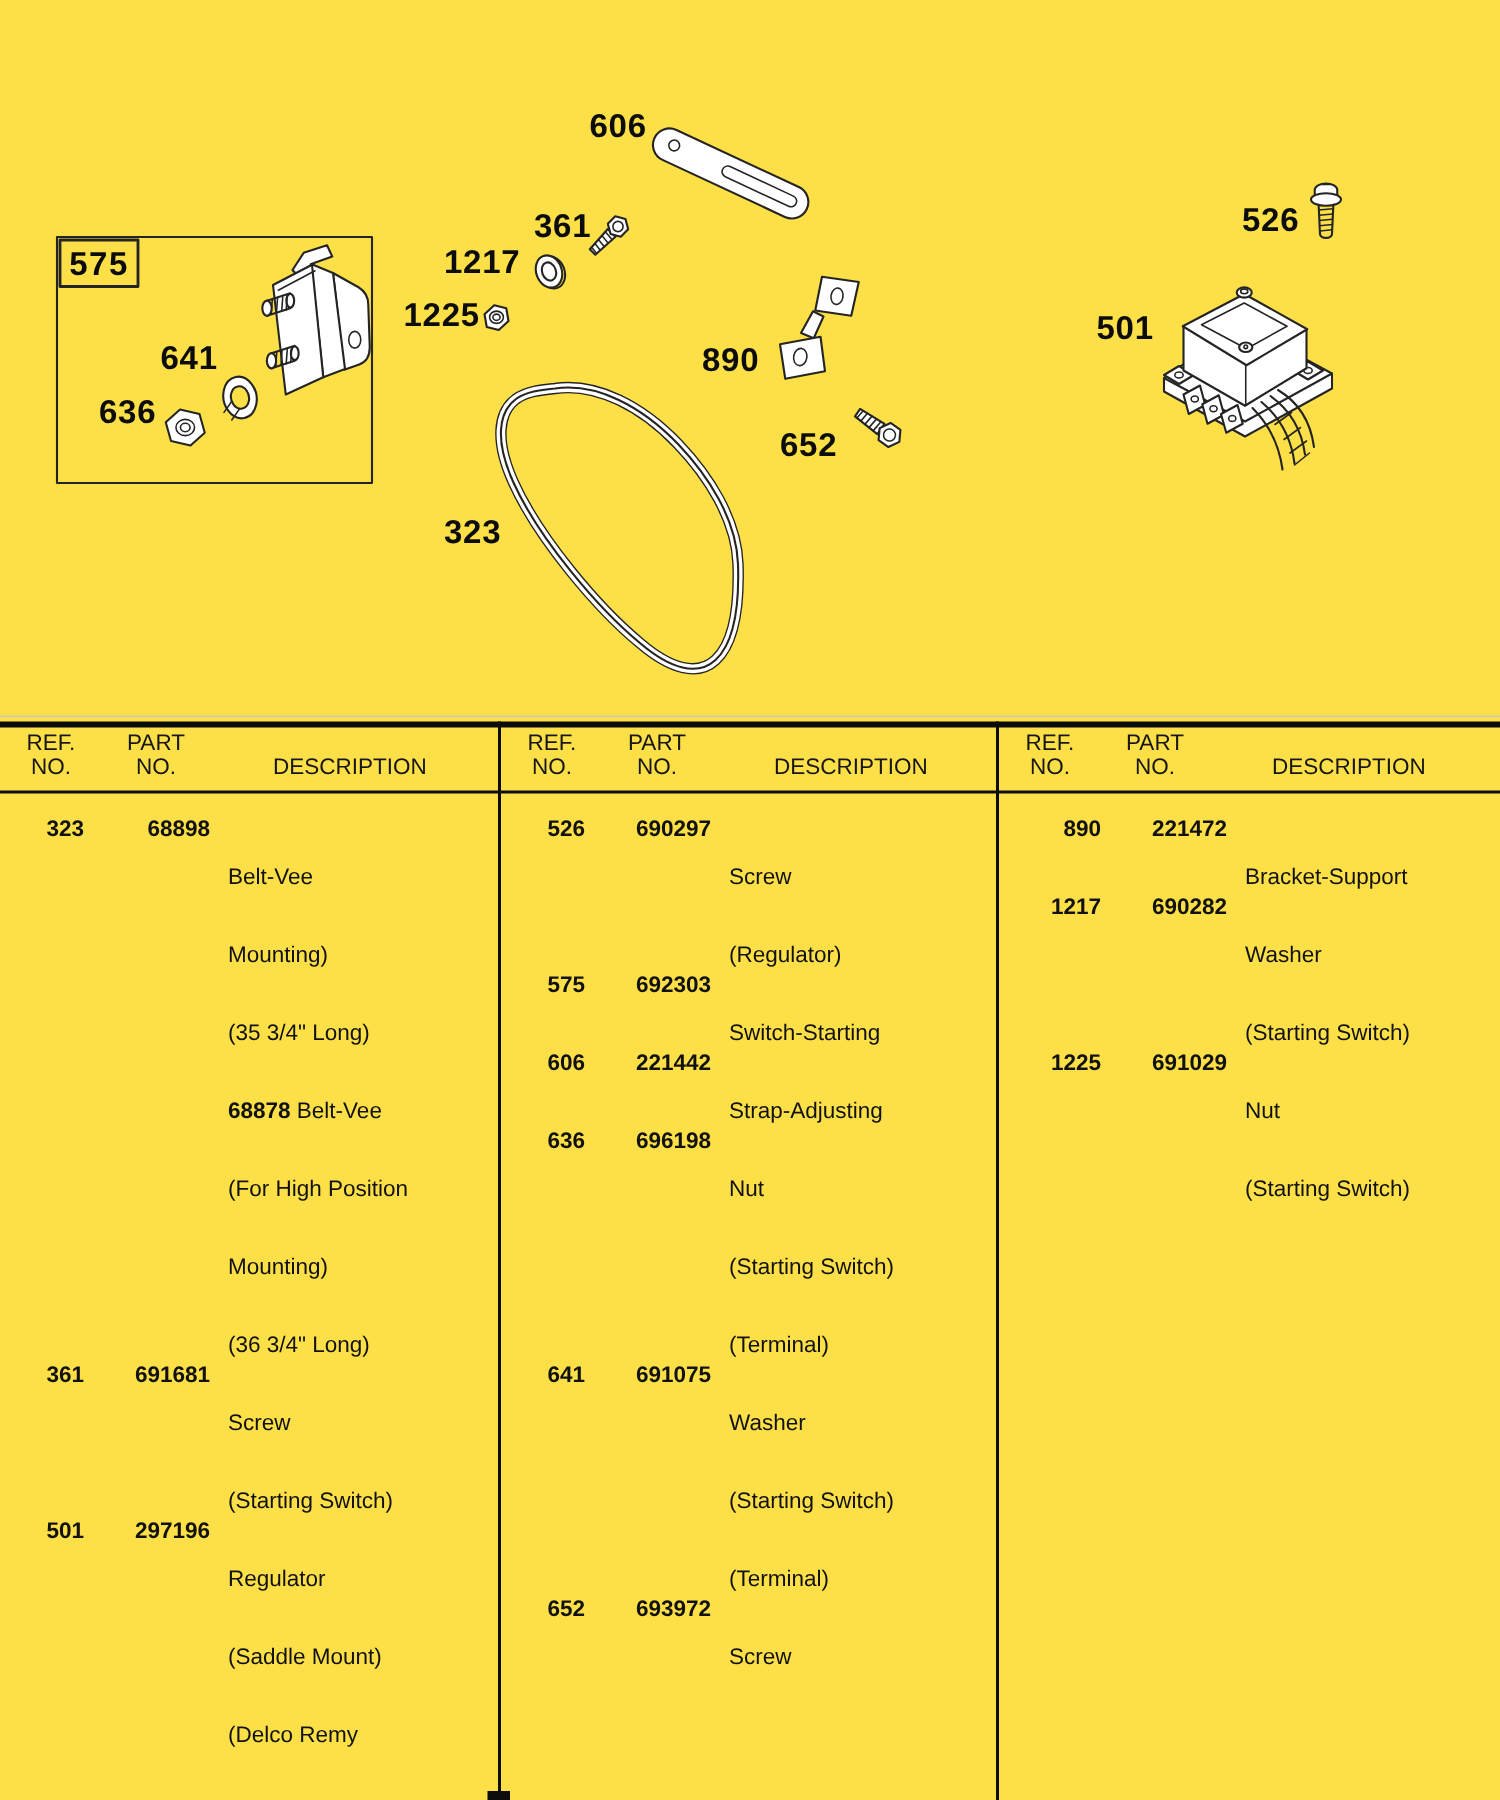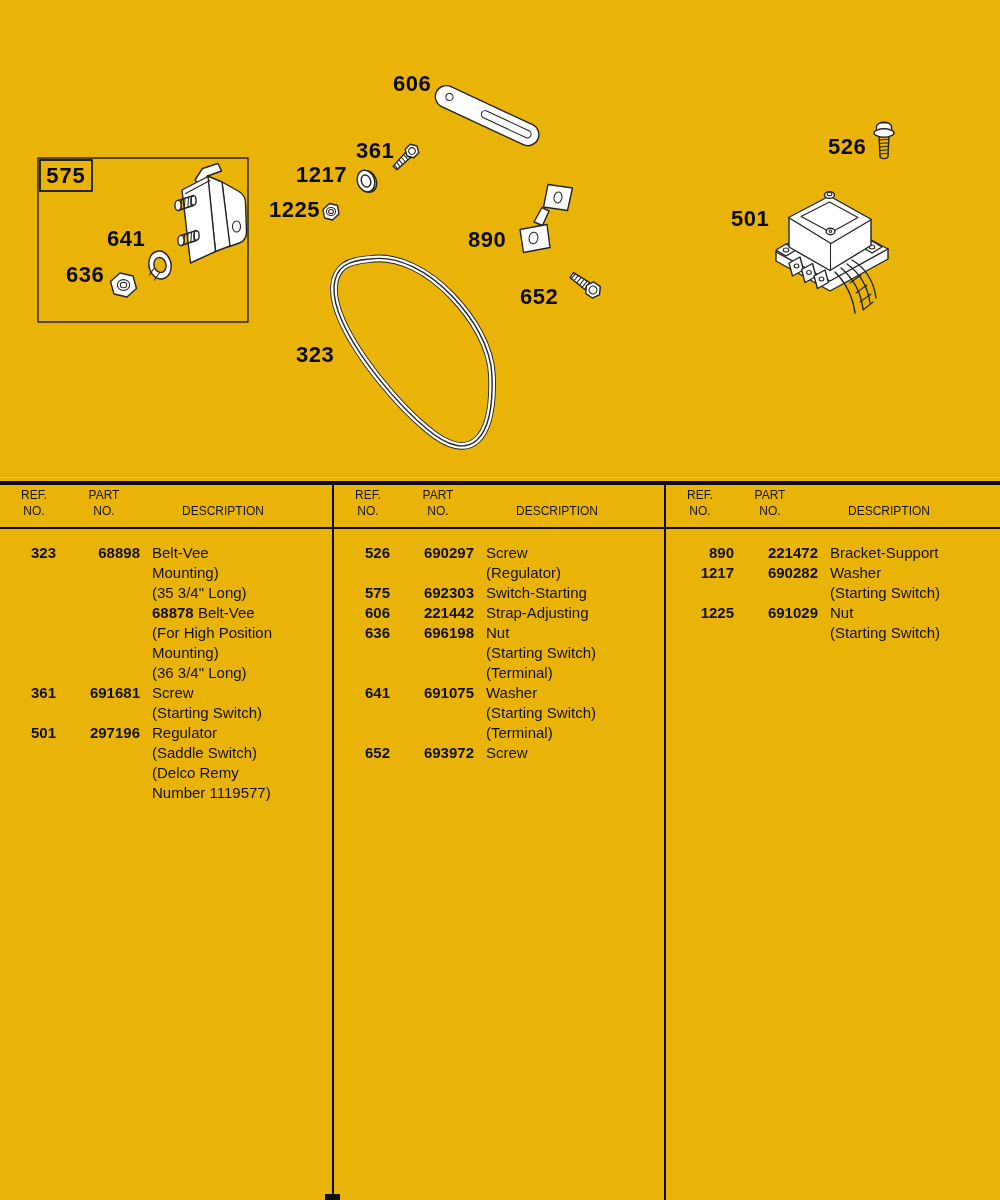--- a/index.html
+++ b/index.html
@@ -1,16 +1,16 @@
 <!DOCTYPE html>
 <html><head>
 <meta charset="utf-8">
 <style>
   html,body{margin:0;padding:0;background:#e8e8e8;}
-  .page{position:relative;width:1000px;height:1200px;background:#eab308;overflow:hidden;
+  .page{position:relative;width:1000px;height:1200px;background:#fde047;overflow:hidden;
         font-family:"Liberation Sans",sans-serif;color:#111;}
   
   .diagram-svg{position:absolute;left:0;top:0;}
   .diagram-svg *{stroke:#242424;stroke-width:1.4;fill:none;stroke-linecap:round;stroke-linejoin:round;}
   .diagram-svg .wf{fill:#ffffff;}
   .diagram-svg .thin{stroke-width:1.05;}
   .diagram-svg .thick{stroke-width:1.9;}
   .diagram-svg .belt-outer{stroke-width:7.6;}
   .diagram-svg .belt-gap{stroke:#ffffff;stroke-width:5.8;}
   .diagram-svg .belt-core{stroke-width:1.4;}
@@ -22,29 +22,29 @@
   .rule-top{position:absolute;left:0;top:481px;width:1000px;height:4px;background:#0c0c0c;}
   .rule-head{position:absolute;left:0;top:527px;width:1000px;height:2px;background:#0c0c0c;}
   .vline{position:absolute;top:481px;width:2px;height:719px;background:#0c0c0c;}
   .artifact{position:absolute;left:325px;top:1194px;width:15px;height:6px;background:#0c0c0c;}
   
   .col{position:absolute;top:481px;height:719px;}
   .c1{left:0;width:332px;}
   .c2{left:334px;width:330px;}
   .c3{left:666px;width:334px;}
   .thead{position:absolute;top:7px;left:0;right:0;display:grid;grid-template-columns:44px 72px 1fr;
-         column-gap:12px;padding-left:12px;font-size:12px;line-height:15.5px;color:#161616;}
+         column-gap:12px;padding-left:12px;font-size:15px;line-height:15.5px;color:#161616;}
   .h-ref,.h-part{display:flex;flex-direction:column;align-items:center;}
   .h-desc{align-self:end;padding-left:30px;white-space:nowrap;}
   .tbody{position:absolute;top:62px;left:0;right:0;}
   .trow{display:grid;grid-template-columns:44px 72px 1fr;column-gap:12px;padding-left:12px;
         font-size:15px;line-height:20px;}
   .c3 .trow{padding-left:24px;}
   .c-ref,.c-part{font-weight:700;text-align:right;white-space:nowrap;}
-  .c-desc{white-space:nowrap;}
+  .c-desc{white-space:nowrap;margin-top:32px;}
   .c-desc b{font-weight:700;}
   .c-desc.note{font-weight:700;letter-spacing:1.6px;}
 </style>
 </head>
 <body>
 
 <div class="page">
 
   <svg class="diagram-svg" width="1000" height="481" viewBox="0 0 1000 481">
 
@@ -241,21 +241,21 @@
           <span class="c-desc">(Starting Switch)</span>
         </div>
         <div class="trow">
           <span class="c-ref">501</span>
           <span class="c-part">297196</span>
           <span class="c-desc">Regulator</span>
         </div>
         <div class="trow">
           <span class="c-ref"></span>
           <span class="c-part"></span>
-          <span class="c-desc">(Saddle Switch)</span>
+          <span class="c-desc">(Saddle Mount)</span>
         </div>
         <div class="trow">
           <span class="c-ref"></span>
           <span class="c-part"></span>
           <span class="c-desc">(Delco Remy</span>
         </div>
         <div class="trow">
           <span class="c-ref"></span>
           <span class="c-part"></span>
           <span class="c-desc">Number 1119577)</span>

